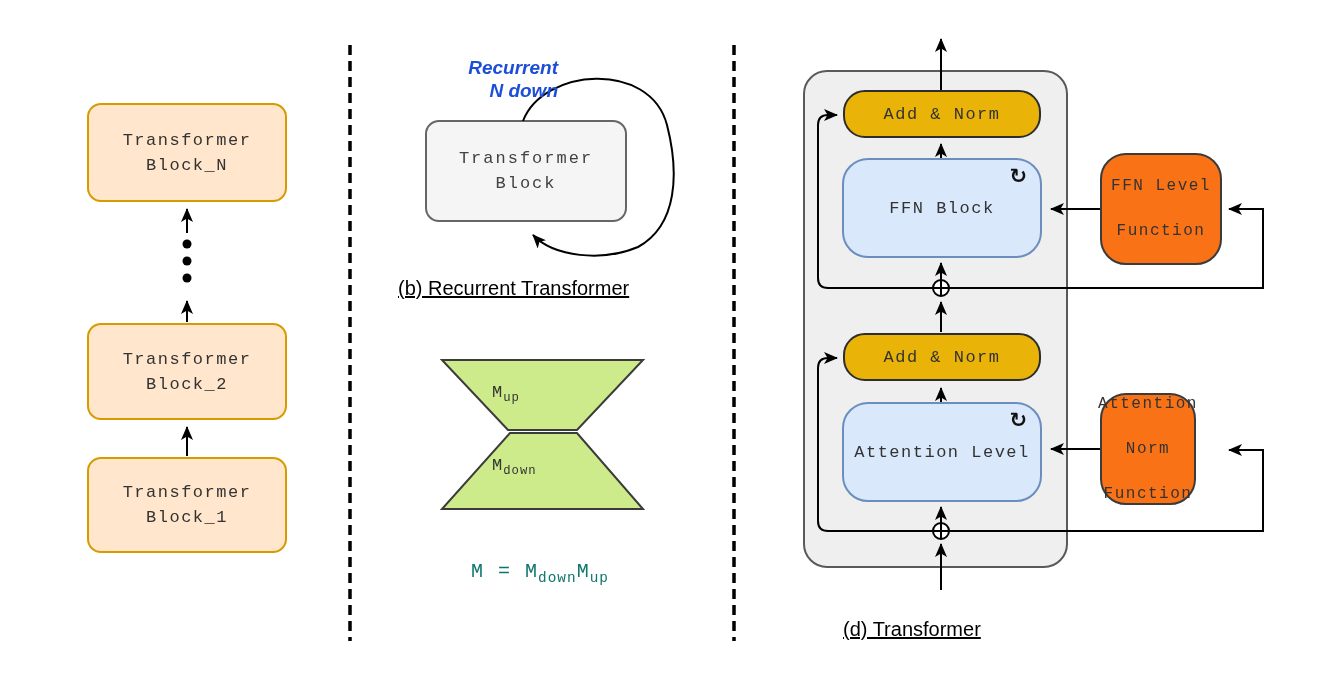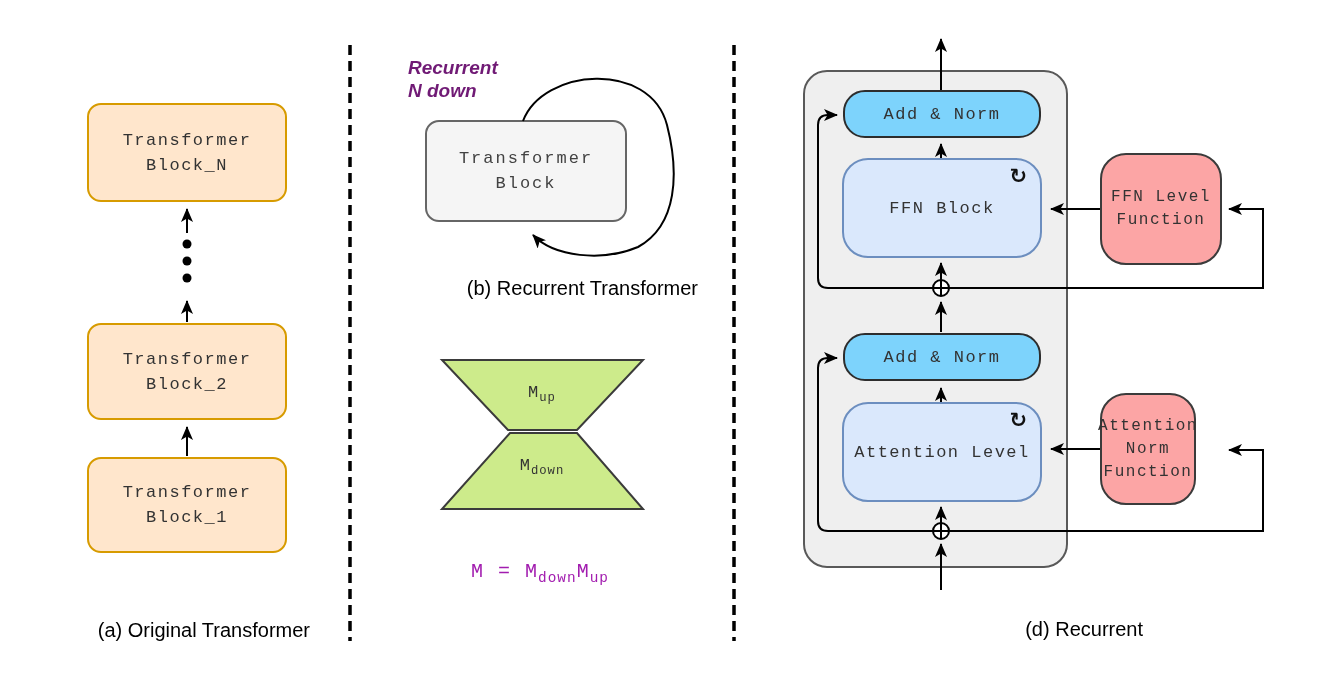--- a/index.html
+++ b/index.html
@@ -8,32 +8,32 @@
   .overlay{position:absolute;left:0;top:0;width:1329px;height:682px;z-index:3;pointer-events:none;}
 
   .box{position:absolute;box-sizing:border-box;display:flex;flex-direction:column;
        align-items:center;justify-content:center;text-align:center;z-index:2;
        font-family:"Liberation Mono","DejaVu Sans Mono",monospace;color:#333;
        font-size:17px;letter-spacing:1.5px;line-height:25px;}
   .orange{background:#FFE6CC;border:2px solid #D79B00;border-radius:14px;}
   .grayblk{background:#F5F5F5;border:2px solid #666666;border-radius:14px;color:#424242;letter-spacing:2px;}
   .ctr{position:absolute;box-sizing:border-box;background:#EFEFEF;border:2px solid #595959;
        border-radius:24px;z-index:1;}
-  .yellow{background:#7dd3fc;border:2px solid #2D2D2D;border-radius:22px;}
+  .yellow{background:#eab308;border:2px solid #2D2D2D;border-radius:22px;}
   .blue{background:#DAE8FC;border:2px solid #6C8EBF;border-radius:26px;}
-  .green{background:#fca5a5;border:2px solid #3B3B3B;border-radius:26px;font-size:16px;line-height:23px;}
+  .green{background:#f97316;border:2px solid #3B3B3B;border-radius:26px;font-size:16px;line-height:23px;gap:22px;}
   .loop-icon{position:absolute;top:4px;right:13px;font-size:21px;font-weight:bold;color:#111;
        font-family:"DejaVu Sans",sans-serif;letter-spacing:0;}
-  .caption{position:absolute;font-size:20px;color:#000;text-align:right;z-index:4;}
-  .looplabel{position:absolute;left:408px;top:56px;width:150px;text-align:left;z-index:4;
-       font-size:19px;font-weight:bold;font-style:italic;color:#701a75;line-height:23px;}
-  .mlabel{position:absolute;z-index:4;text-align:center;color:#333;
+  .caption{position:absolute;font-size:20px;color:#000;text-align:left;z-index:4;text-decoration:underline;}
+  .looplabel{position:absolute;left:408px;top:56px;width:150px;text-align:right;z-index:4;
+       font-size:19px;font-weight:bold;font-style:italic;color:#1d4ed8;line-height:23px;}
+  .mlabel{position:absolute;z-index:4;color:#333;
        font-family:"Liberation Mono","DejaVu Sans Mono",monospace;font-size:17px;letter-spacing:1px;}
   .mlabel sub,.equation sub{font-size:0.72em;}
-  .equation{position:absolute;left:420px;top:560px;width:240px;text-align:center;z-index:4;color:#a21caf;
+  .equation{position:absolute;left:420px;top:560px;width:240px;text-align:center;z-index:4;color:#0f766e;
        font-family:"Liberation Mono","DejaVu Sans Mono",monospace;font-size:20px;letter-spacing:1px;}
   .equation .eq{margin:0 14px;}
 </style>
 </head>
 <body>
 
 <div class="stage">
 
   <svg class="overlay" viewBox="0 0 1329 682">
     <defs>
@@ -92,21 +92,20 @@
     <span class="ln">Block_N</span>
   </div>
   <div class="box orange" style="left:87px;top:323px;width:200px;height:97px;">
     <span class="ln">Transformer</span>
     <span class="ln">Block_2</span>
   </div>
   <div class="box orange" style="left:87px;top:457px;width:200px;height:96px;">
     <span class="ln">Transformer</span>
     <span class="ln">Block_1</span>
   </div>
-  <div class="caption" style="left:40px;top:619px;width:270px;">(a) Original Transformer</div>
 
   <div class="looplabel">
     <div>Recurrent</div>
     <div>N down</div>
   </div>
   <div class="box grayblk" style="left:425px;top:120px;width:202px;height:102px;">
     <span class="ln">Transformer</span>
     <span class="ln">Block</span>
   </div>
   <div class="caption" style="left:398px;top:277px;width:300px;">(b) Recurrent Transformer</div>
@@ -145,15 +144,15 @@
     <span class="ln">FFN Level</span>
     <span class="ln">Function</span>
   </div>
 
   <div class="box green" style="left:1100px;top:393px;width:96px;height:112px;font-family:Liberation Mono, monospace;">
     <span class="ln">Attention</span>
     <span class="ln">Norm</span>
     <span class="ln">Function</span>
   </div>
 
-  <div class="caption" style="left:843px;top:618px;width:300px;">(d) Recurrent</div>
+  <div class="caption" style="left:843px;top:618px;width:300px;">(d) Transformer</div>
 
 </div>
 
 </body></html>

